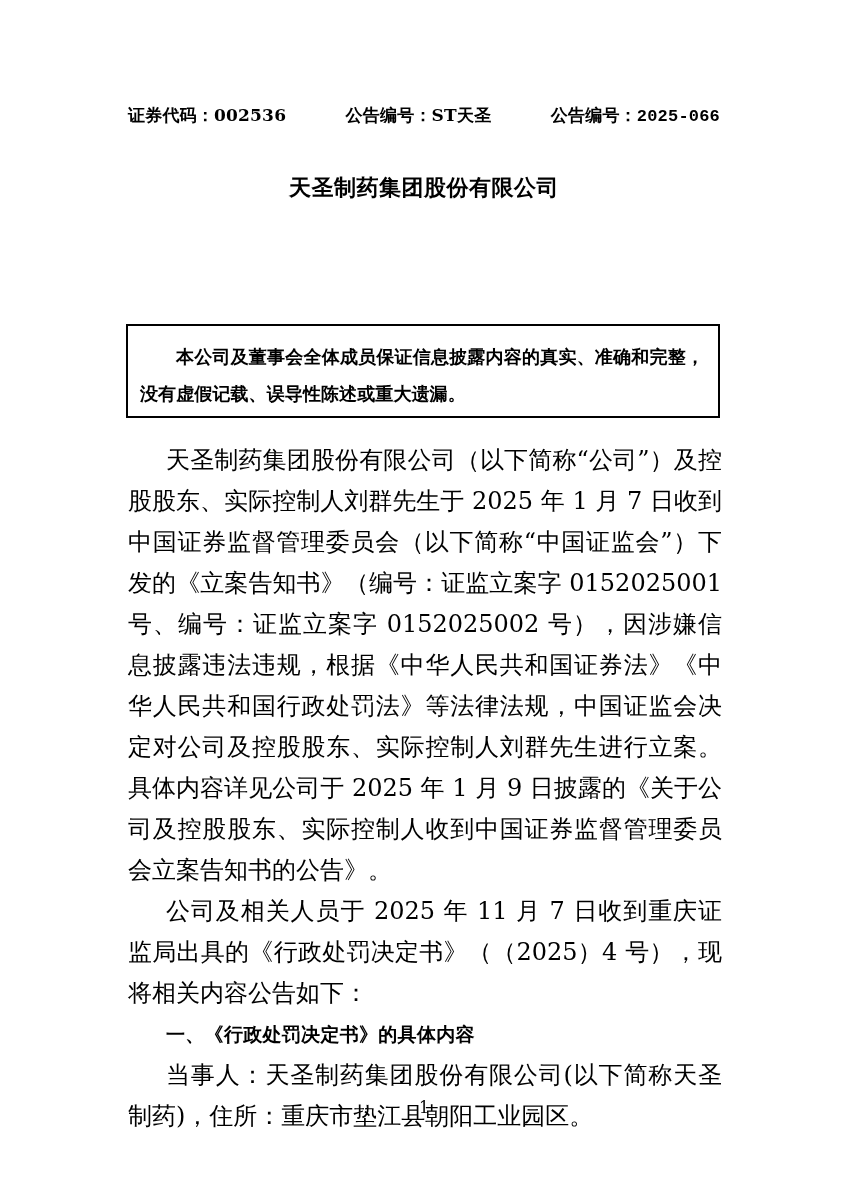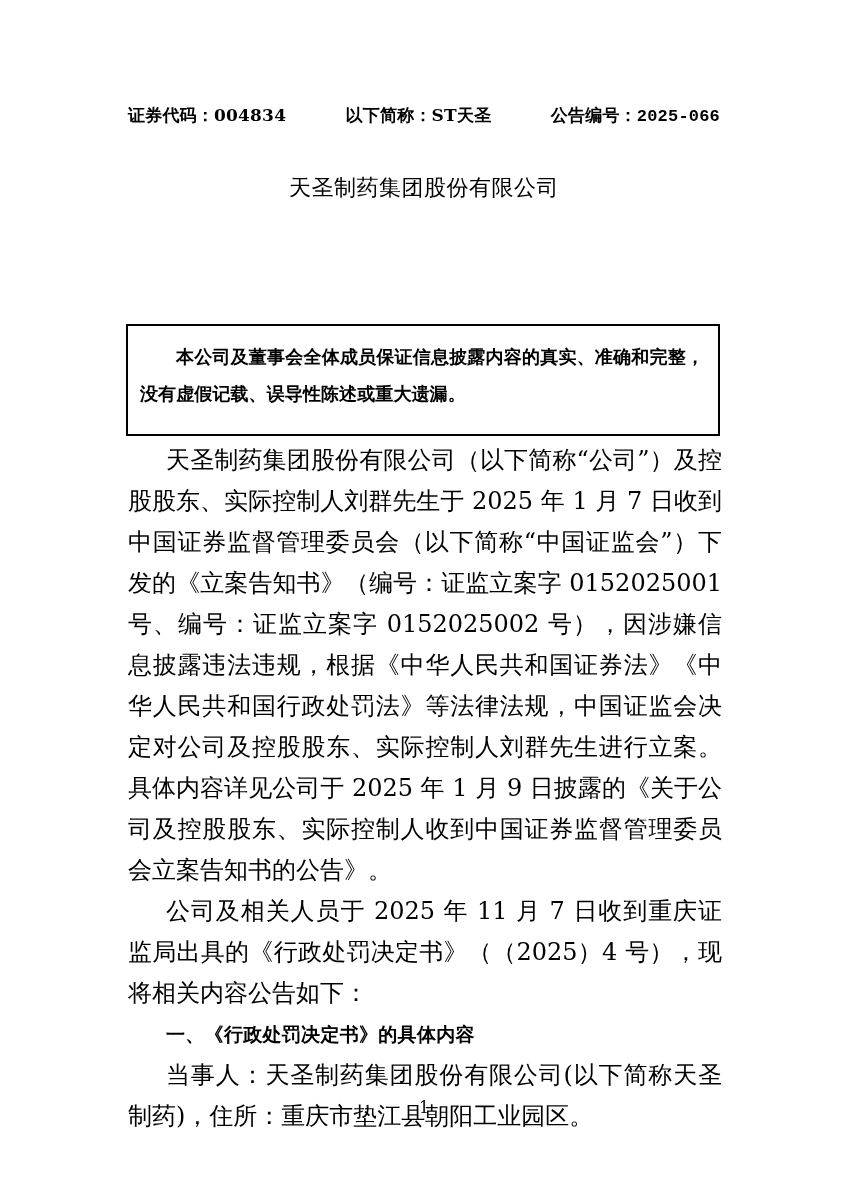--- a/index.html
+++ b/index.html
@@ -47,33 +47,33 @@
   
   .title-block {
     position: absolute;
     left: 128px;
     top: 162px;
     width: 592px;
     text-align: center;
   }
   .title-line {
     font-size: 22px;
-    font-weight: normal;
+    font-weight: bold;
     line-height: 51px;
     letter-spacing: 0.5px;
     white-space: nowrap;
   }
 
   
   .disclaimer-box {
     position: absolute;
     left: 126px;
     top: 324px;
     width: 594px;
-    height: 112px;
+    height: 94px;
     border: 2px solid #000000;
     box-sizing: border-box;
   }
   .disclaimer-text {
     font-size: 18px;
     font-weight: bold;
     line-height: 37px;
     padding: 12px 14px 0 12px;
     text-align: justify;
     text-justify: inter-ideograph;
@@ -116,22 +116,22 @@
     text-align: center;
     font-size: 16px;
   }
 </style>
 </head>
 <body>
 
 <div class="page">
 
   <div class="doc-header">
-    <span class="hdr-cell hdr-code">证券代码：004834</span>
-    <span class="hdr-cell hdr-abbr">以下简称：ST天圣</span>
+    <span class="hdr-cell hdr-code">证券代码：002536</span>
+    <span class="hdr-cell hdr-abbr">公告编号：ST天圣</span>
     <span class="hdr-cell hdr-num">公告编号：2025-066</span>
   </div>
 
   <div class="title-block">
     <div class="title-line">天圣制药集团股份有限公司</div>
   </div>
 
   <div class="disclaimer-box">
     <div class="disclaimer-text">本公司及董事会全体成员保证信息披露内容的真实、准确和完整，没有虚假记载、误导性陈述或重大遗漏。</div>
   </div>

